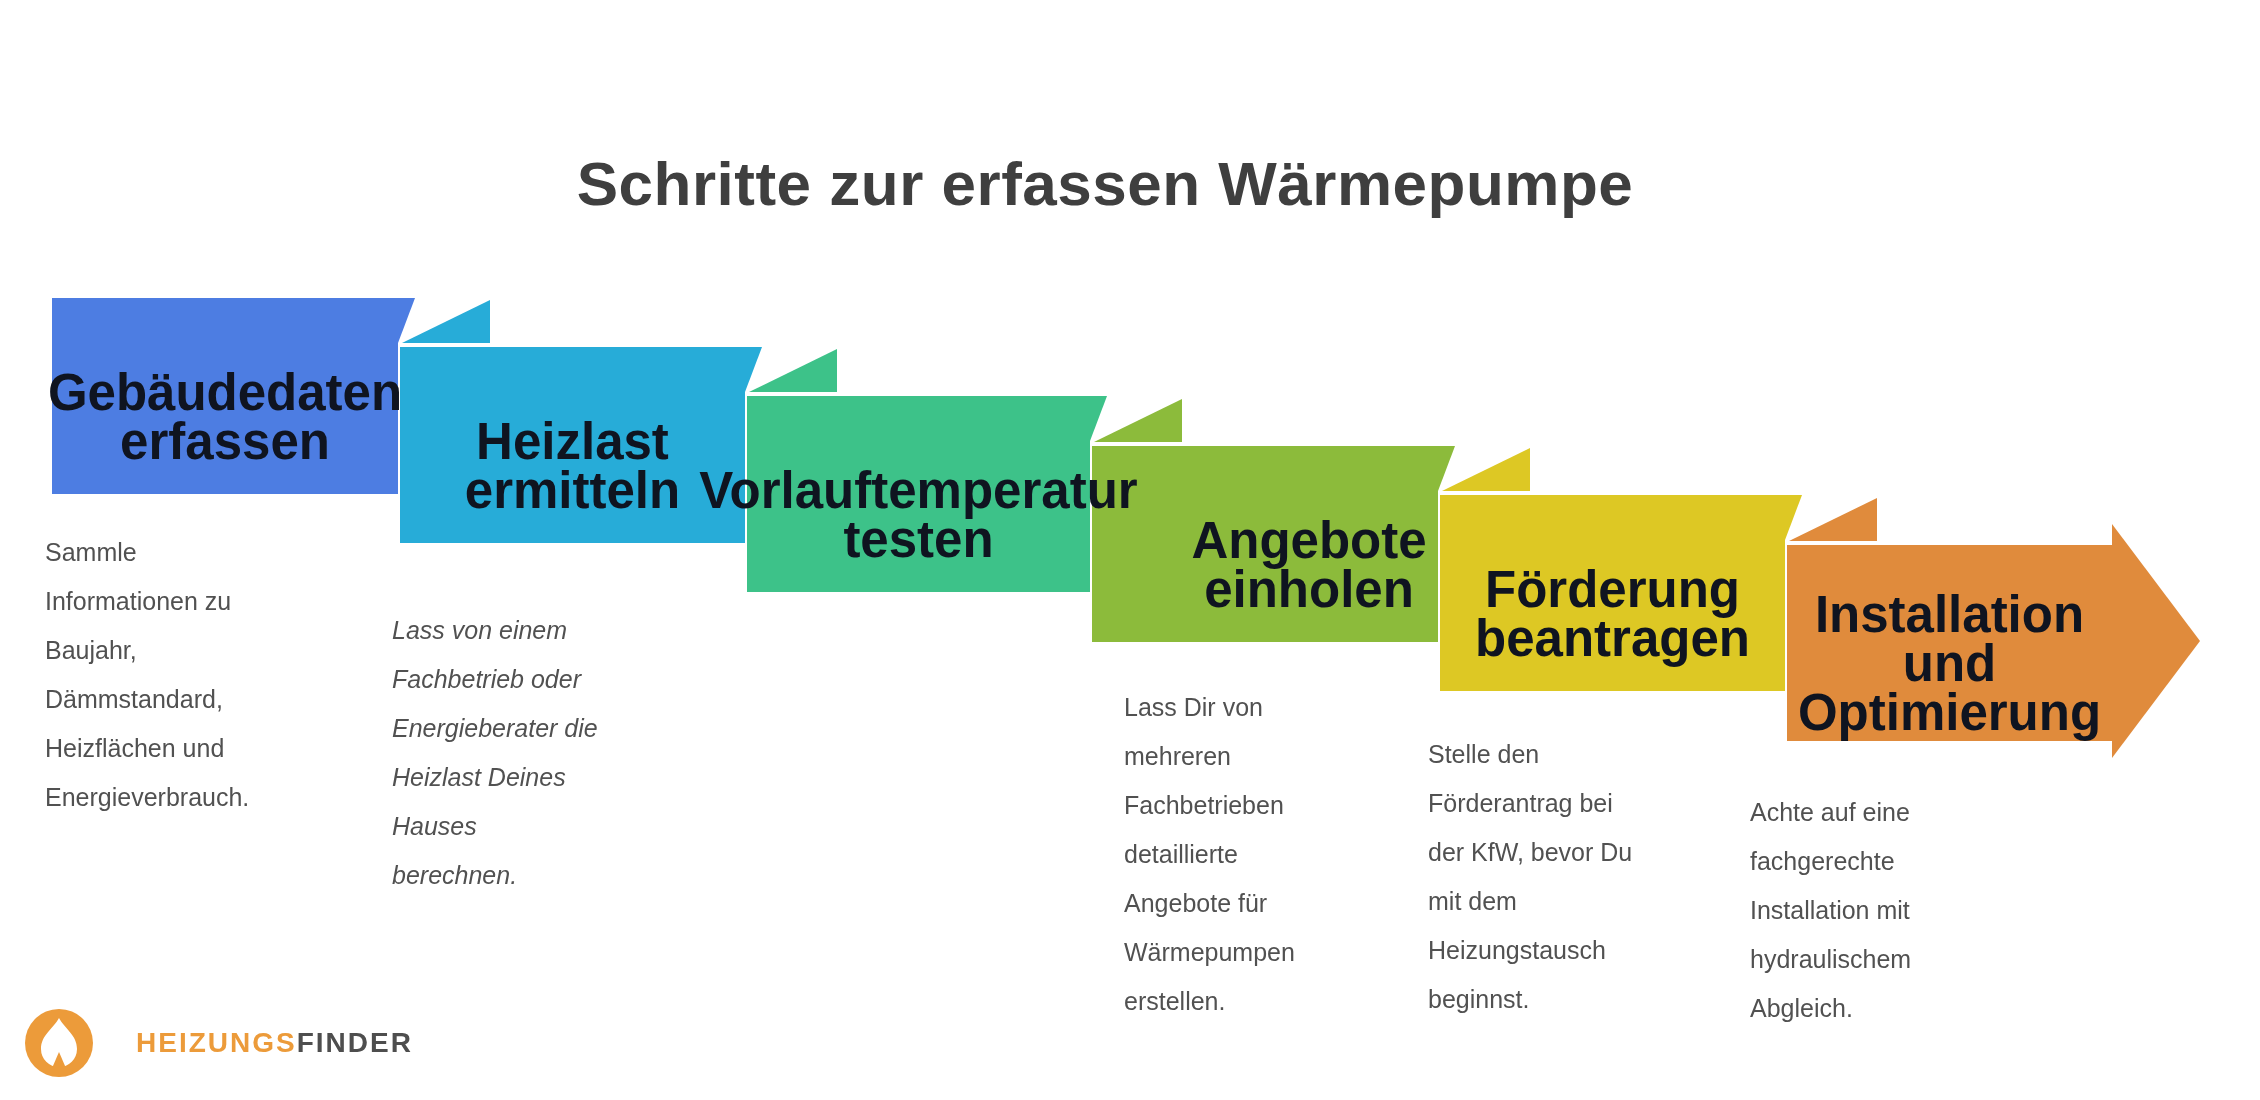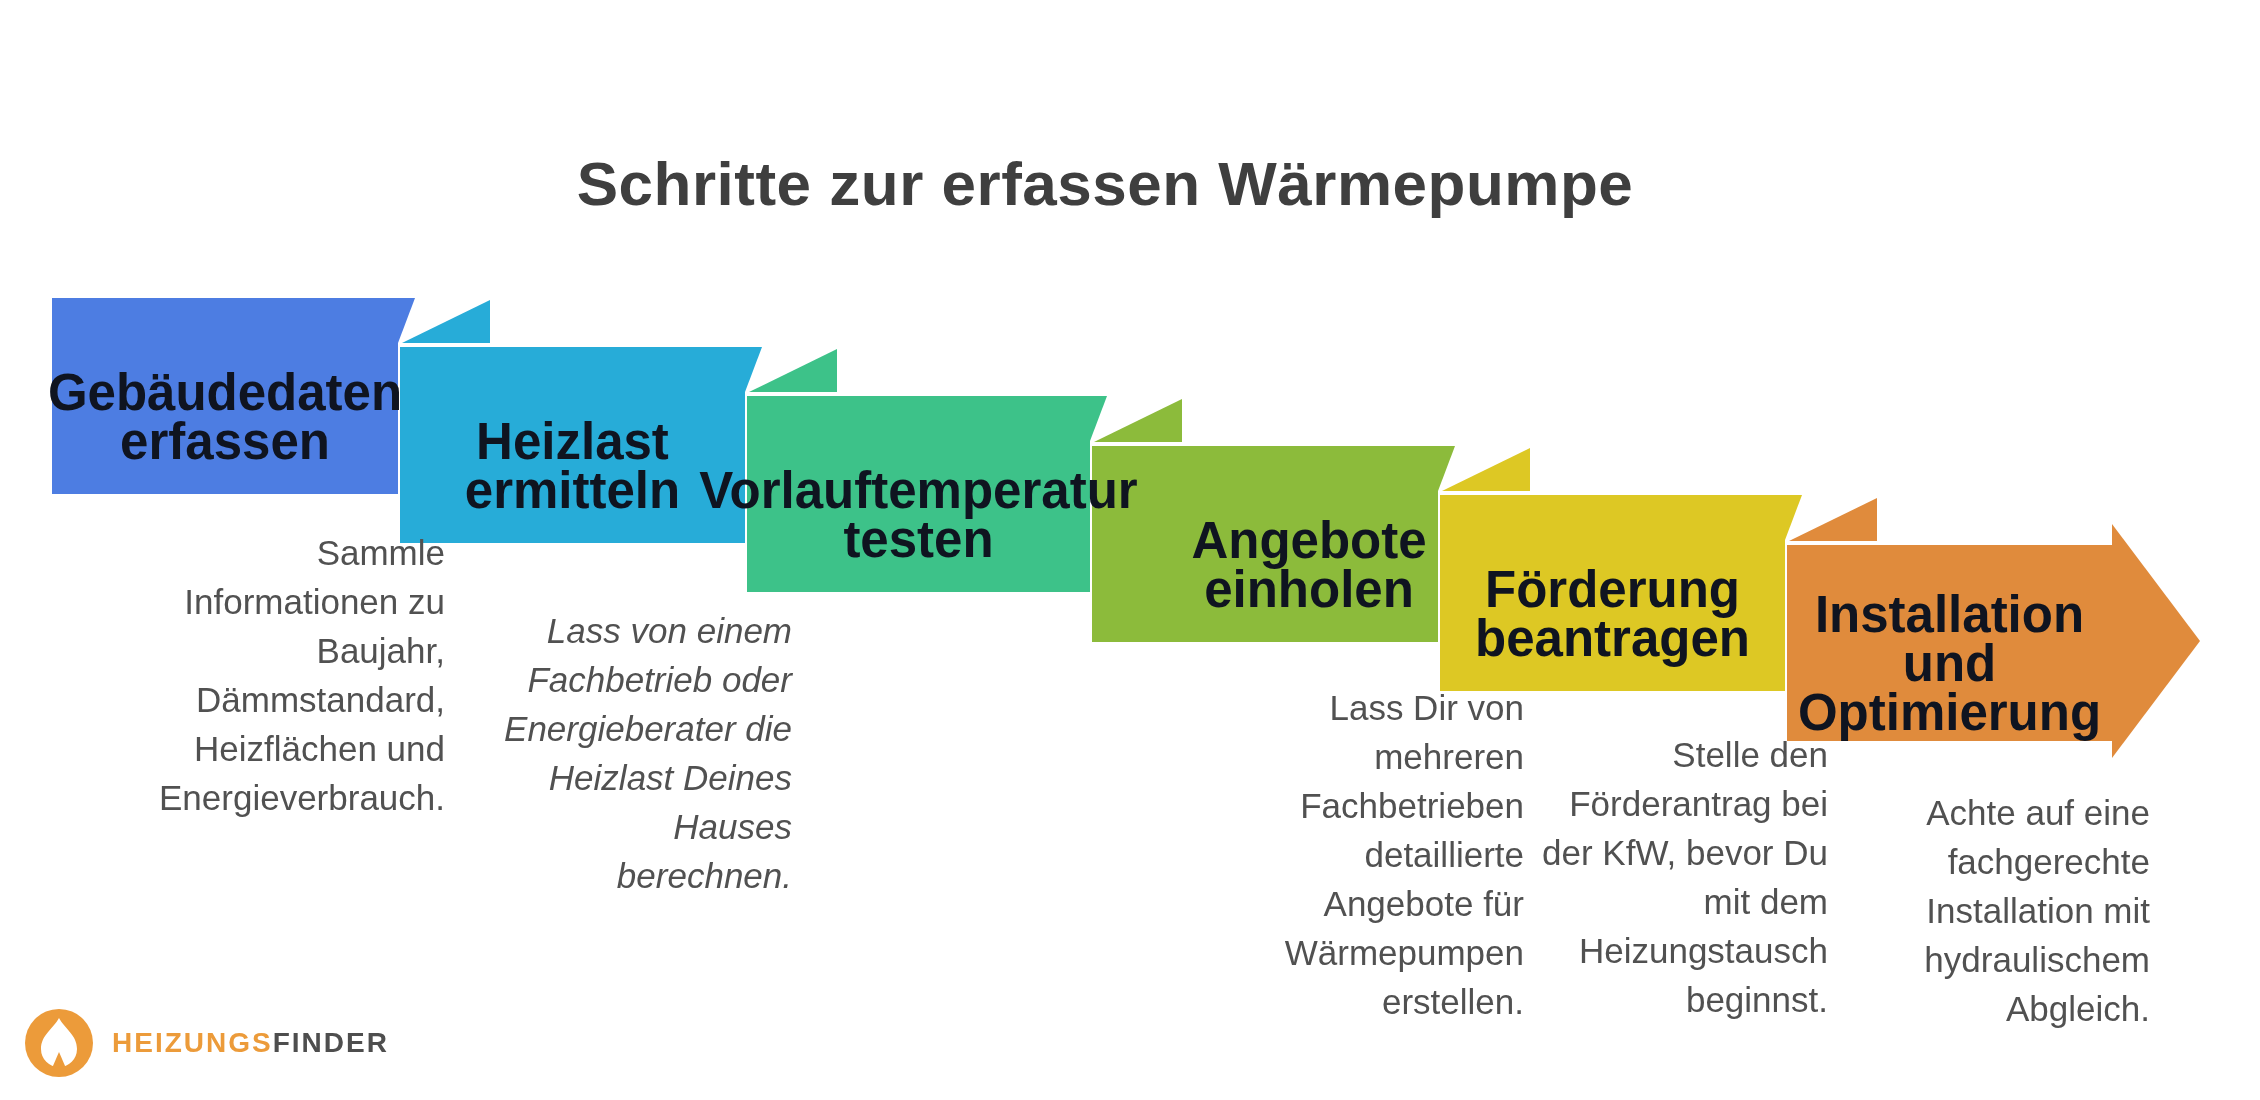--- a/index.html
+++ b/index.html
@@ -48,40 +48,41 @@
     text-align:center;
     white-space:pre-line;
     font-weight:bold;
     font-size:51px;
     line-height:49px;
     color:var(--step-label-color);
   }
   .step-desc{
     position:absolute;
     width:400px;
-    text-align:right;
+    text-align:left;
     white-space:pre-line;
-    font-size:35px;
+    font-size:25px;
     line-height:49px;
     color:var(--description-color);
   }
   .logo{
     position:absolute;
     left:24px;
     top:1008px;
     height:70px;
     display:flex;
     align-items:center;
     gap:18px;
   }
   .logo-text{
     font-size:28px;
     font-weight:bold;
     letter-spacing:2px;
     white-space:nowrap;
+    margin-left:24px;
   }
   .lt-primary{color:var(--accent);}
   .lt-secondary{color:var(--logo-dark);}
 </style>
 </head>
 <body>
 
 <div class="canvas">
 
   <h1 class="page-title">Schritte zur erfassen Wärmepumpe</h1>

